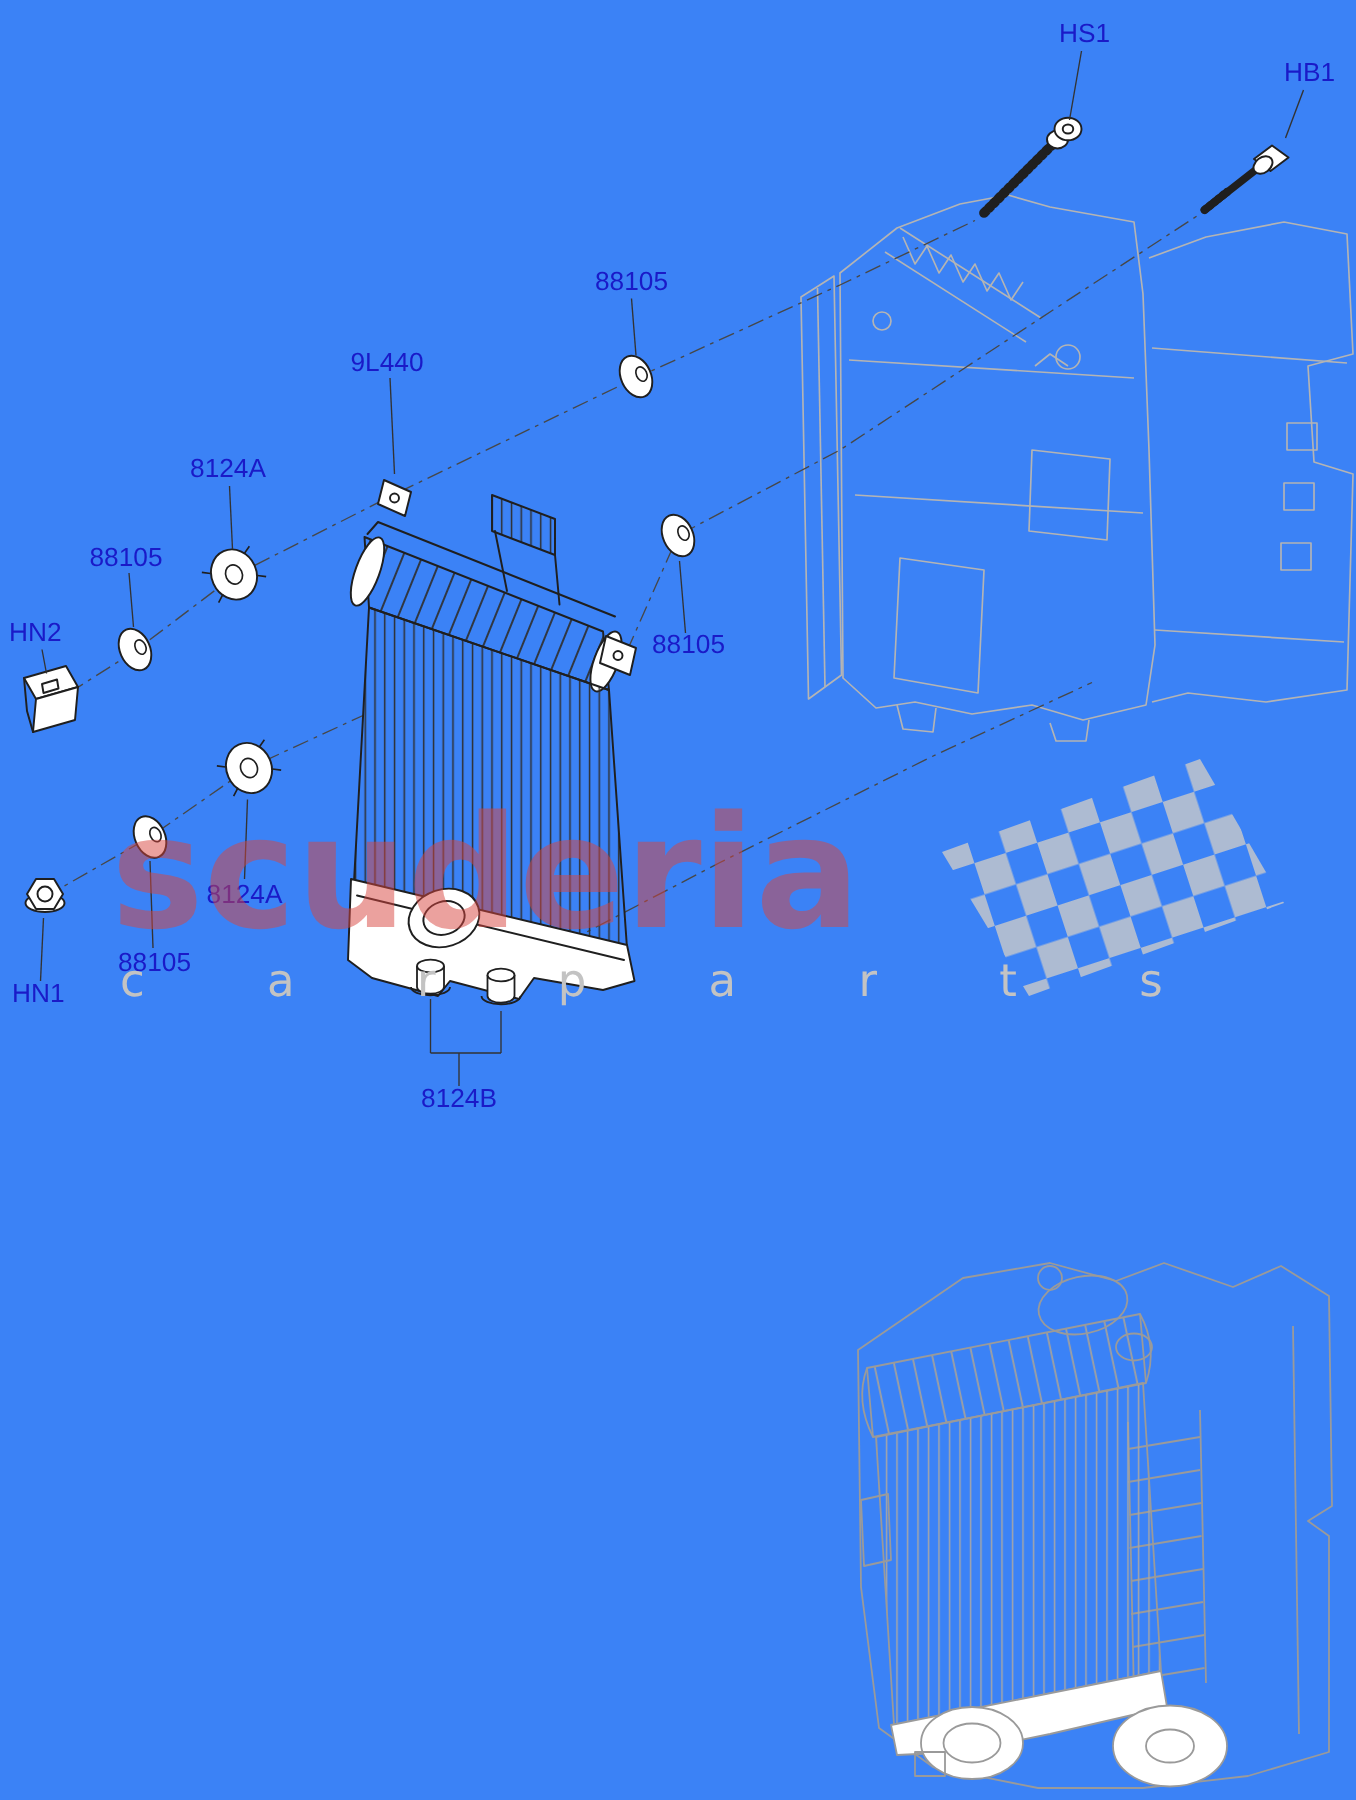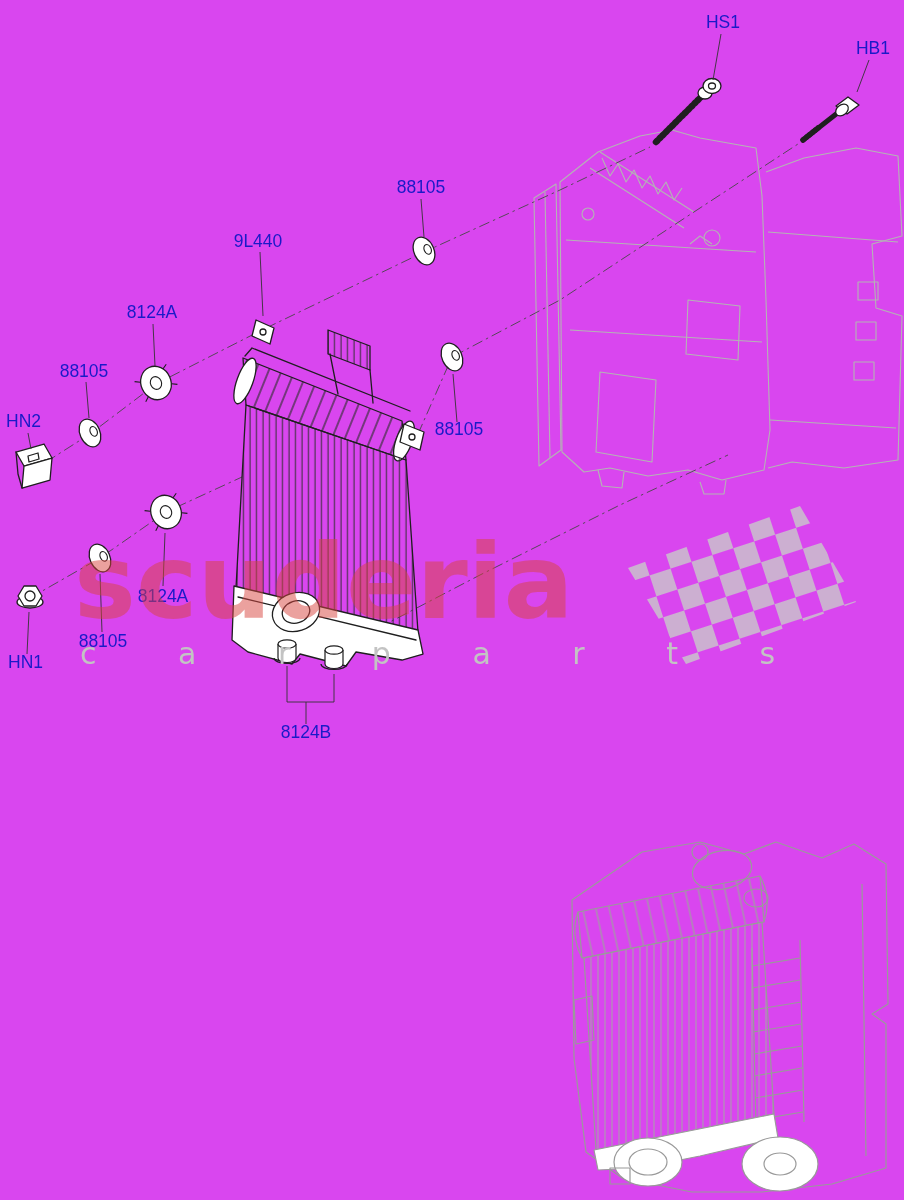--- a/index.html
+++ b/index.html
@@ -1,16 +1,16 @@
 <!DOCTYPE html>
 <html style="--label: #1a1ac8; --drawing: #1f1f1f; --reference: #b4b4b4; --secondary: #9a9a9a; --watermark-red: #d8453f; --tagline-gray: #c3c3c3;"><head>
 <meta charset="utf-8">
 <style>
   html,body{margin:0;padding:0;background:#fff;}
-  #stage{position:relative;width:904px;height:1200px;background:#d946ef;overflow:hidden;
+  #stage{position:relative;width:904px;height:1200px;background:#3b82f6;overflow:hidden;
          font-family:"Liberation Sans",sans-serif;}
   svg{position:absolute;left:0;top:0;}
   .lbl{font:17.5px "Liberation Sans",sans-serif;fill:var(--label,#1a1ac8);cursor:pointer;}
   .ink{stroke:var(--drawing,#1f1f1f);stroke-width:1.3;fill:none;stroke-linecap:round;stroke-linejoin:round;}
   .ref{stroke:var(--reference,#b4b4b4);stroke-width:1.1;fill:none;stroke-linejoin:round;}
   .gray2{stroke:var(--secondary,#9a9a9a);stroke-width:1.2;fill:none;stroke-linejoin:round;}
   .cl{stroke:#474747;stroke-width:0.9;fill:none;stroke-dasharray:11 4 2.5 4;}
   .leader{stroke:#333;stroke-width:0.9;fill:none;}
   .wm{font-family:"DejaVu Sans",sans-serif;font-weight:bold;font-size:104px;
       fill:var(--watermark-red,#d8453f);opacity:0.5;}

